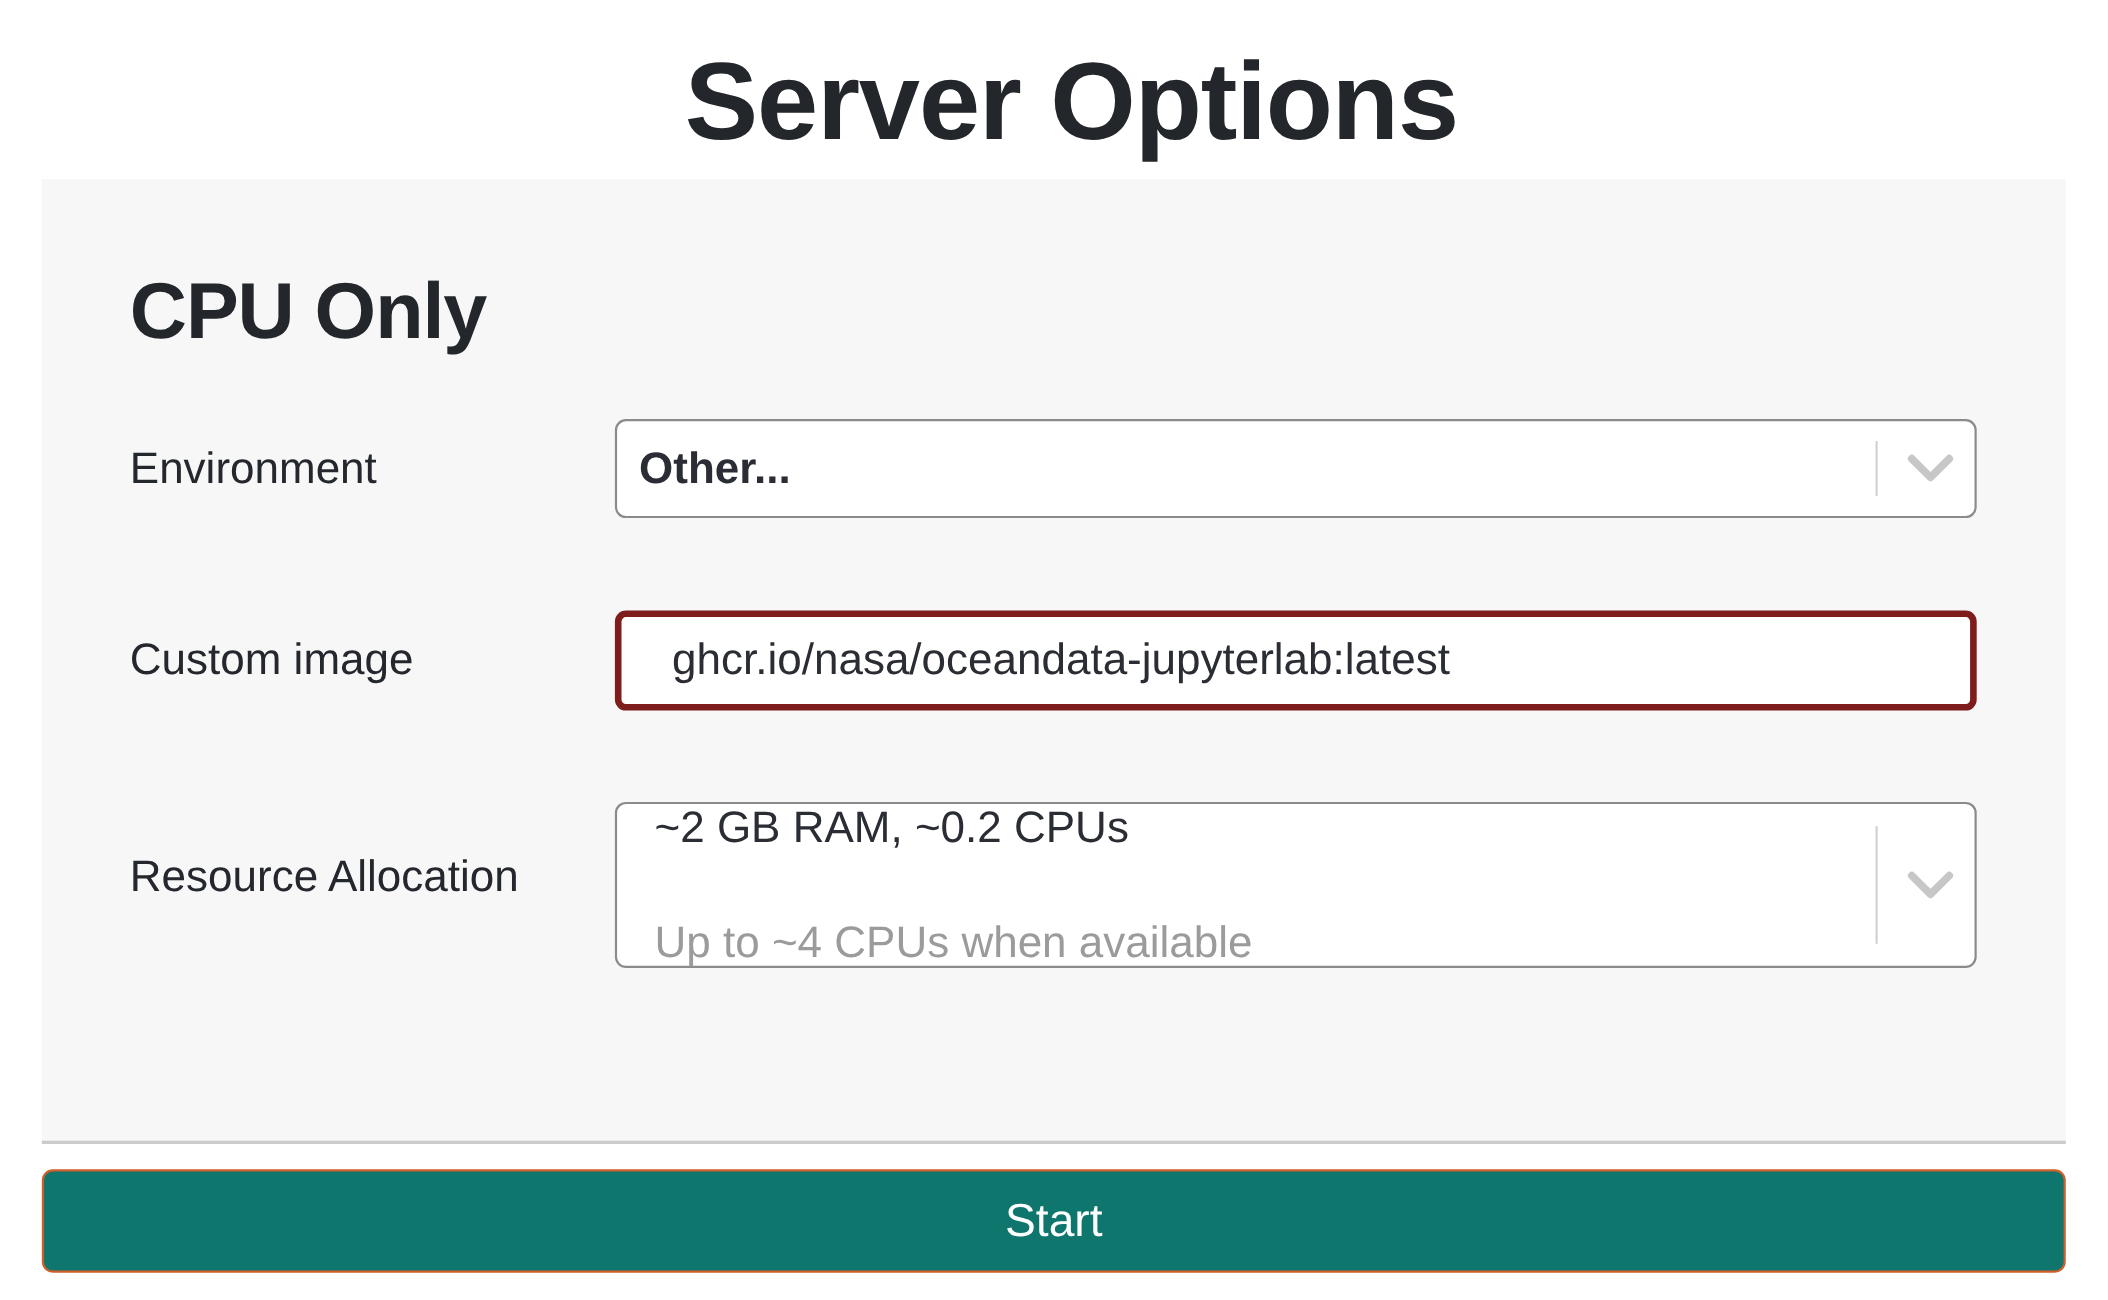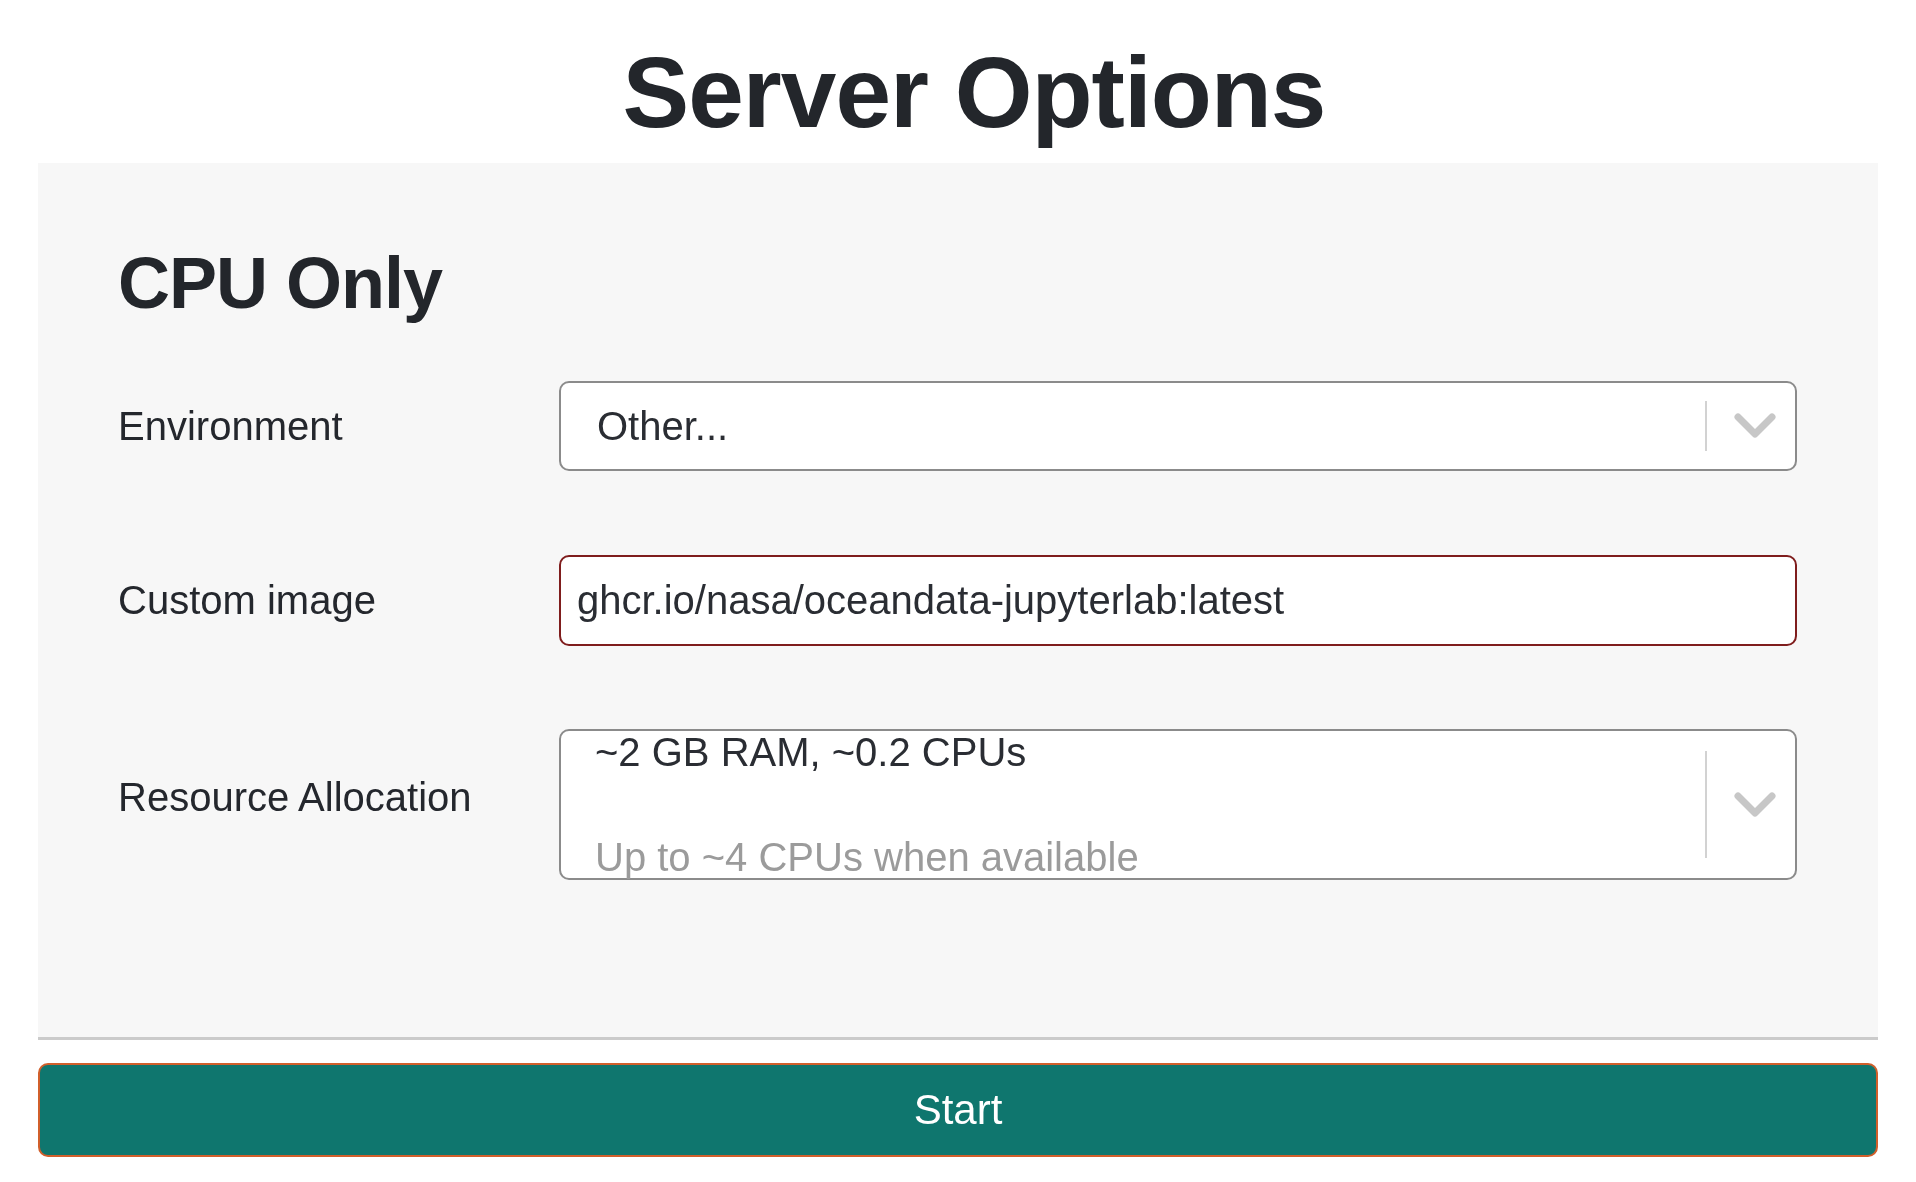--- a/index.html
+++ b/index.html
@@ -56,21 +56,22 @@
     left: 521px;
     width: 1238px;
     background: #ffffff;
     border: 2px solid #8b8b8b;
     border-radius: 10px;
     cursor: pointer;
   }
   .select-environment {
     top: 218px; height: 90px;
     display: flex; align-items: center;
-    padding-left: 36px;
+    padding-left: 20px;
+    font-weight: bold;
   }
   .select-resource {
     top: 566px; height: 151px;
     display: flex; flex-direction: column; justify-content: center;
     padding-left: 34px;
     line-height: 1.42;
     gap: 48px;
   }
   .select-value {
     font-size: 40px;
@@ -94,23 +95,23 @@
     width: 44px; height: 28px;
     display: block;
   }
   .chevron svg { display: block; }
 
   .text-input {
     position: absolute;
     left: 521px; top: 392px;
     width: 1238px; height: 91px;
     background: #ffffff;
-    border: 2px solid #7f1d1d;
+    border: 6px solid #7f1d1d;
     border-radius: 10px;
-    padding: 0 30px 0 16px;
+    padding: 0 30px 0 46px;
     font-size: 40px;
     font-family: "Liberation Sans", sans-serif;
     color: #2a2d33;
     outline: none;
   }
 
   .start-button {
     position: absolute;
     left: 38px; top: 1063px;
     width: 1840px; height: 94px;

